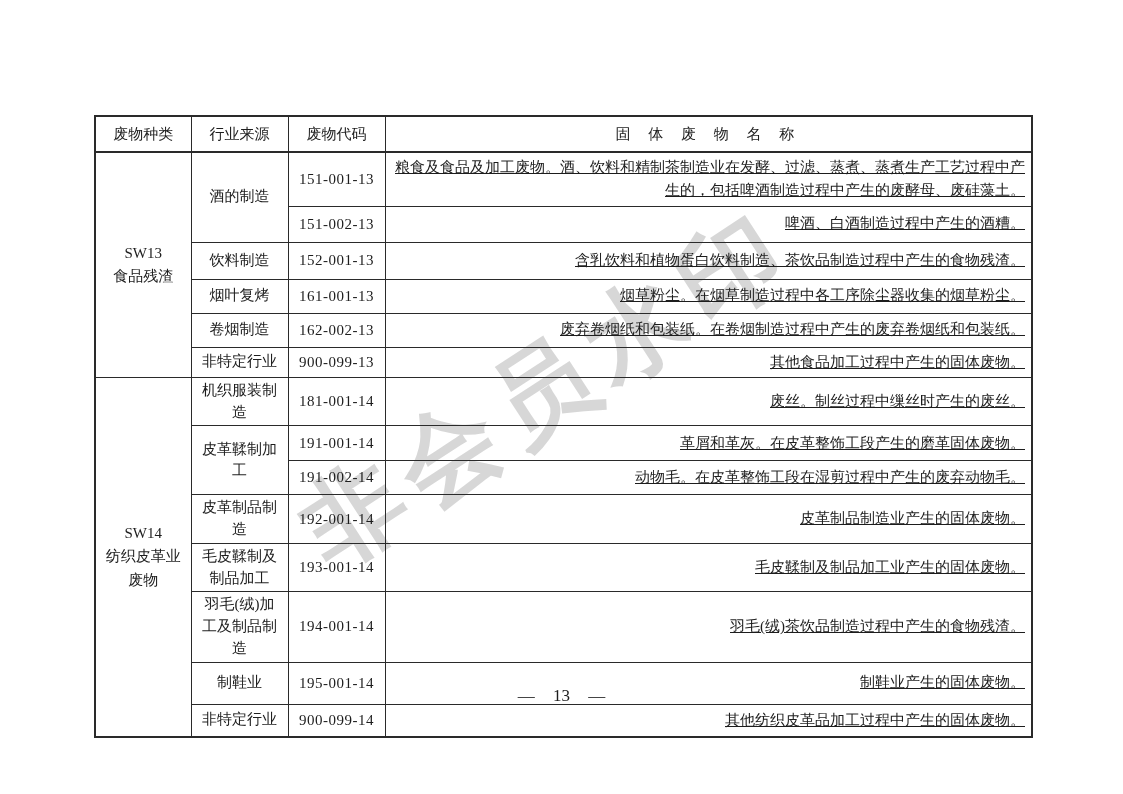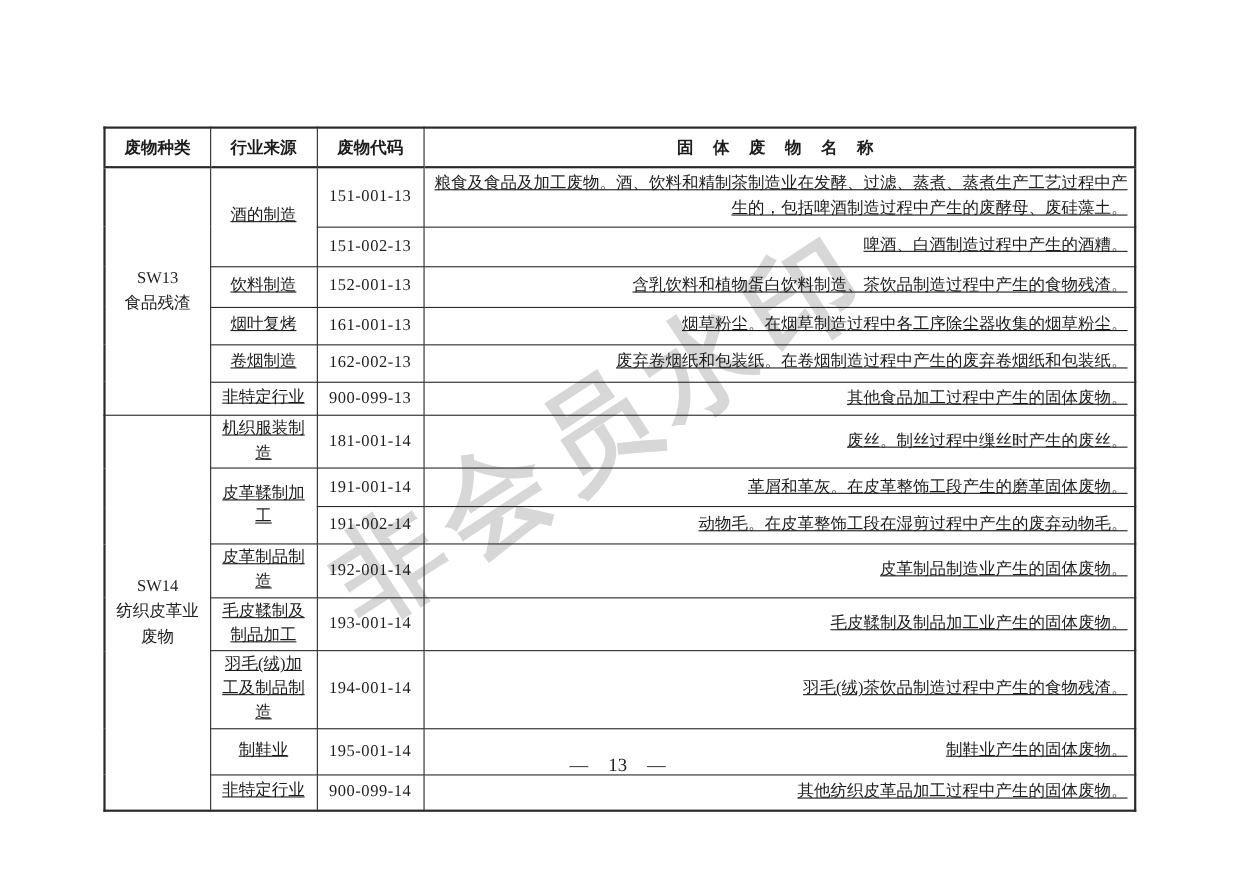--- a/index.html
+++ b/index.html
@@ -38,39 +38,38 @@
     background: transparent;
   }
   .waste-table th, .waste-table td {
     border: 1px solid #2a2a2a;
     font-size: 15px;
     background: transparent;
     overflow: hidden;
   }
   .waste-table { border: 2px solid #2a2a2a; }
   .waste-table th {
-    font-weight: bold;
+    font-weight: normal;
     text-align: center;
     vertical-align: middle;
     height: 36px;
     border-bottom-width: 2px;
   }
   th.name-header { letter-spacing: 7px; }
   td.category-cell {
     text-align: center;
     vertical-align: middle;
     padding: 11px 9px;
     line-height: 1.55;
   }
   td.industry-cell {
     text-align: center;
     vertical-align: middle;
     padding: 2px 7px;
     line-height: 1.45;
-    text-decoration: underline;
   }
   td.code-cell {
     text-align: center;
     vertical-align: middle;
     padding: 2px 4px;
     letter-spacing: 0.5px;
   }
   td.name-cell {
     text-align: right;
     vertical-align: middle;

